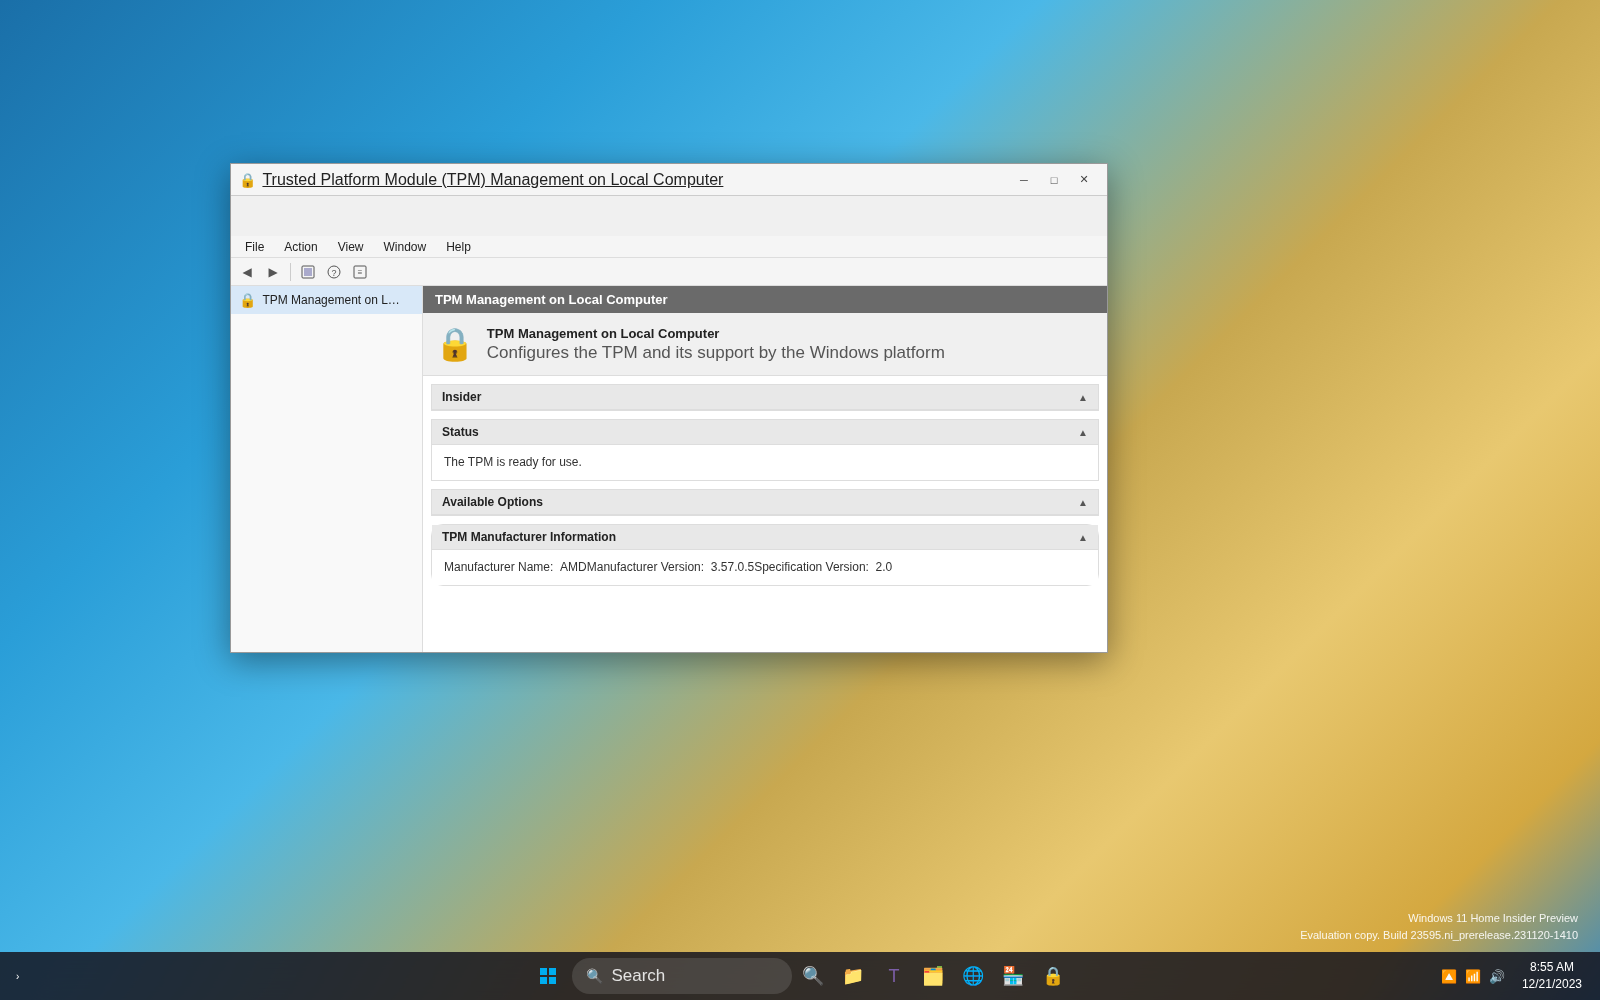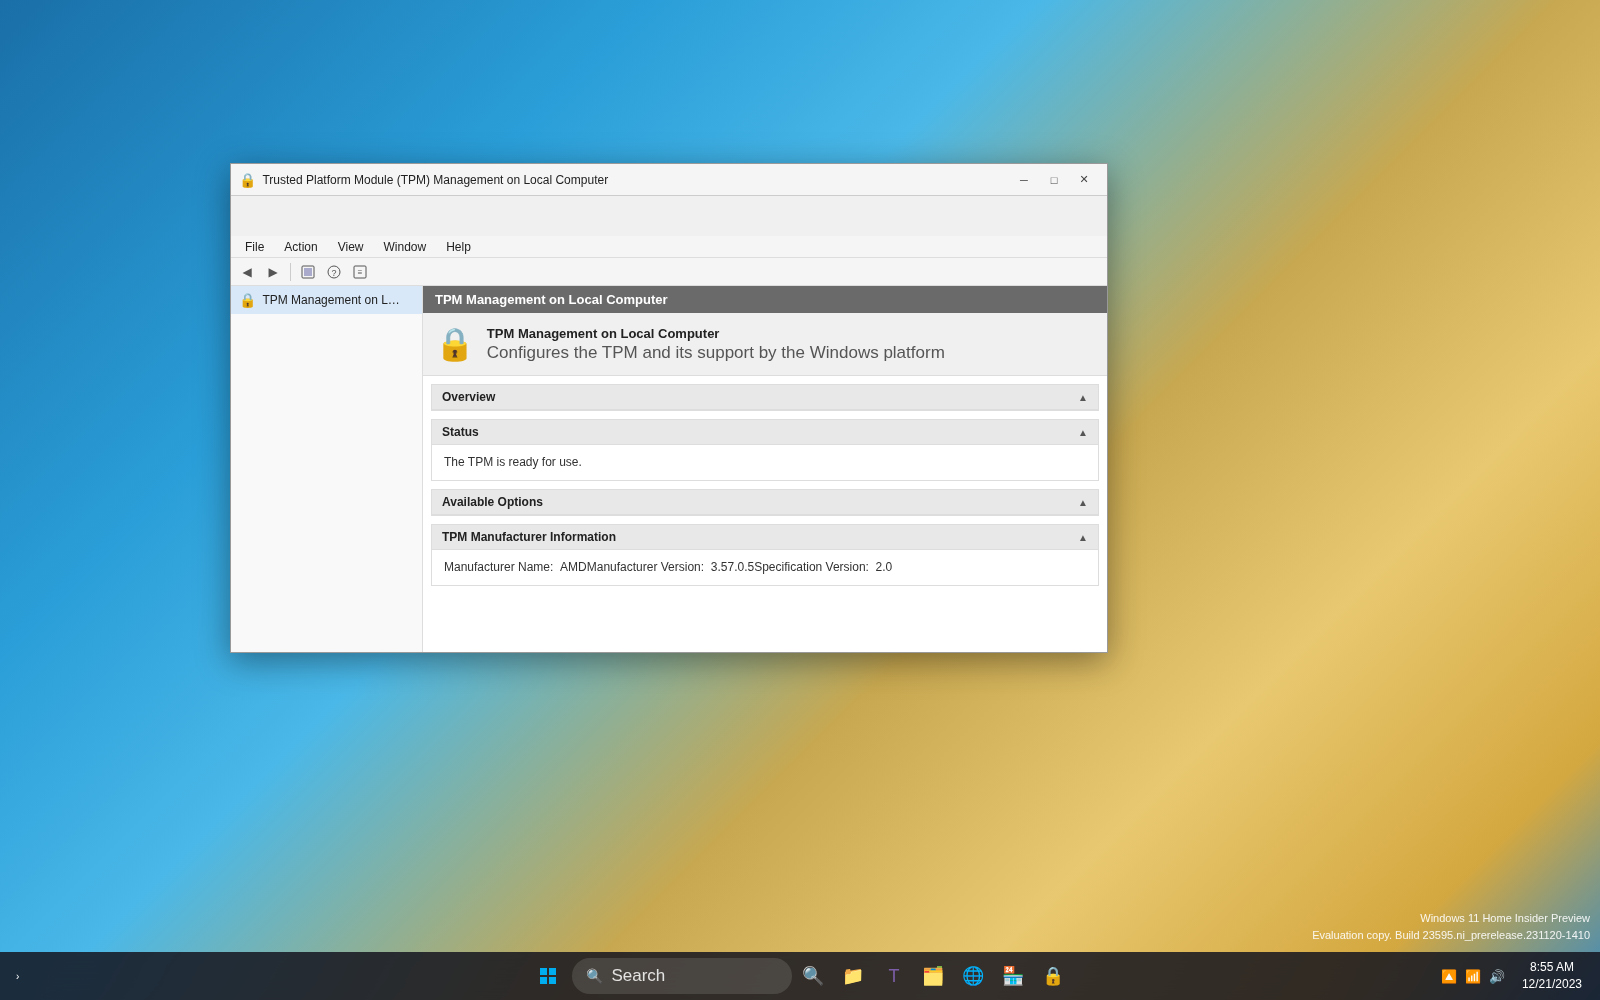--- a/index.html
+++ b/index.html
@@ -108,21 +108,21 @@
       line-height: 1.4;
       cursor: pointer;
       padding: 2px 6px;
       border-radius: 4px;
     }
 
     
     .watermark {
       position: absolute;
       bottom: 55px;
-      right: 10px;
+      right: 22px;
       color: white;
       font-size: 11px;
       text-align: right;
       opacity: 0.9;
       line-height: 1.6;
     }
 
     
     .window {
       position: absolute;
@@ -143,23 +143,24 @@
       border-bottom: 1px solid #ccc;
       height: 32px;
       display: flex;
       align-items: center;
       padding: 0 8px;
       gap: 6px;
       flex-shrink: 0;
     }
     .title-icon { font-size: 14px; }
     .title-text {
-      font-size: 12px;
+      font-size: 16px;
       color: #222;
       flex: 1;
+      text-decoration: underline;
     }
     .title-btns {
       display: flex;
       gap: 0;
     }
     .title-btn {
       width: 30px;
       height: 20px;
       display: flex;
       align-items: center;
@@ -285,21 +286,21 @@
     .app-info-text { display: flex; flex-direction: column; gap: 2px; }
     .app-info-title { font-size: 13px; font-weight: bold; color: #222; }
     .app-info-subtitle { font-size: 17px; color: #555; }
 
     
     .section {
       border: 1px solid #ddd;
       margin: 8px 8px 0 8px;
       flex-shrink: 0;
     }
-    .section:last-child { margin-bottom: 8px; }
+    .section:last-child { margin-bottom: 8px; border-radius: 12px; }
 
     .section-header {
       background: #e8e8e8;
       border-bottom: 1px solid #ddd;
       padding: 5px 10px;
       display: flex;
       align-items: center;
       justify-content: space-between;
       cursor: pointer;
     }
@@ -395,21 +396,21 @@
         <div class="app-info">
           <div class="app-info-icon">🔒</div>
           <div class="app-info-text">
             <span class="app-info-title">TPM Management on Local Computer</span>
             <span class="app-info-subtitle">Configures the TPM and its support by the Windows platform</span>
           </div>
         </div>
 
         <div class="section">
           <div class="section-header">
-            <span class="section-title">Overview</span>
+            <span class="section-title">Insider</span>
             <span class="section-toggle">▲</span>
           </div>
         </div>
 
         <div class="section">
           <div class="section-header">
             <span class="section-title">Status</span>
             <span class="section-toggle">▲</span>
           </div>
           <div class="section-body">The TPM is ready for use.</div>

